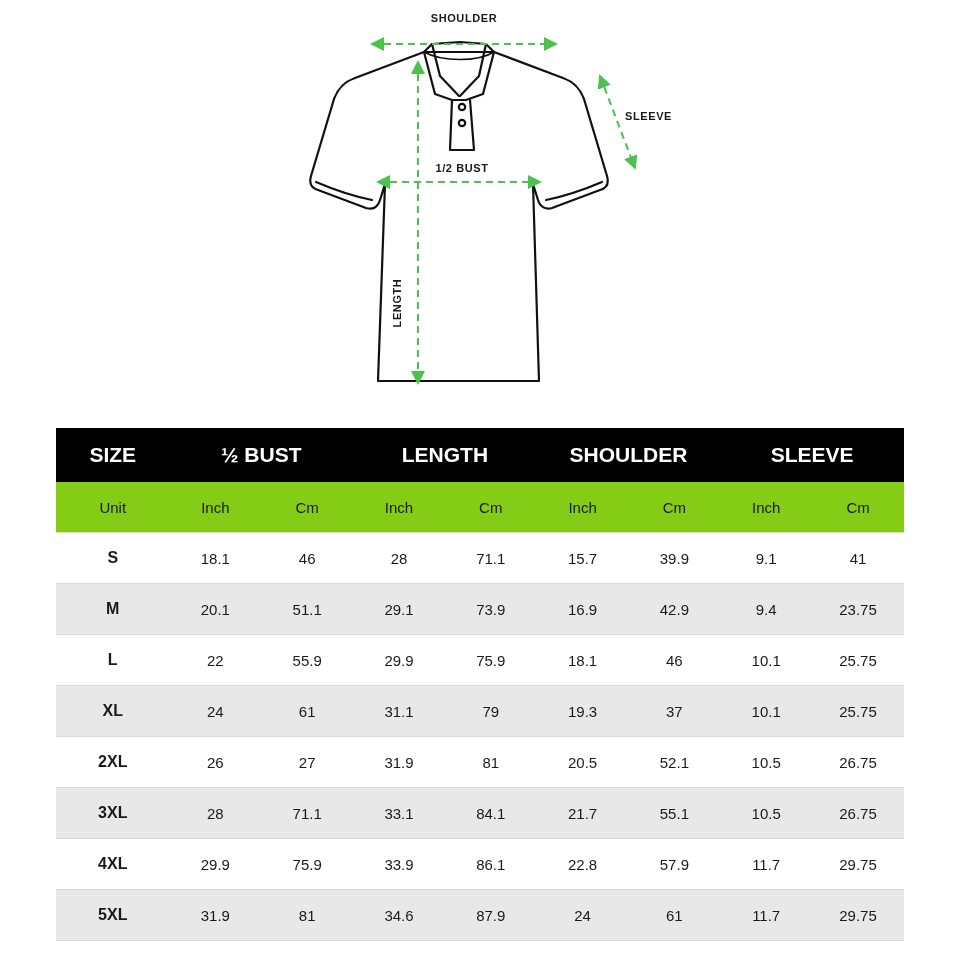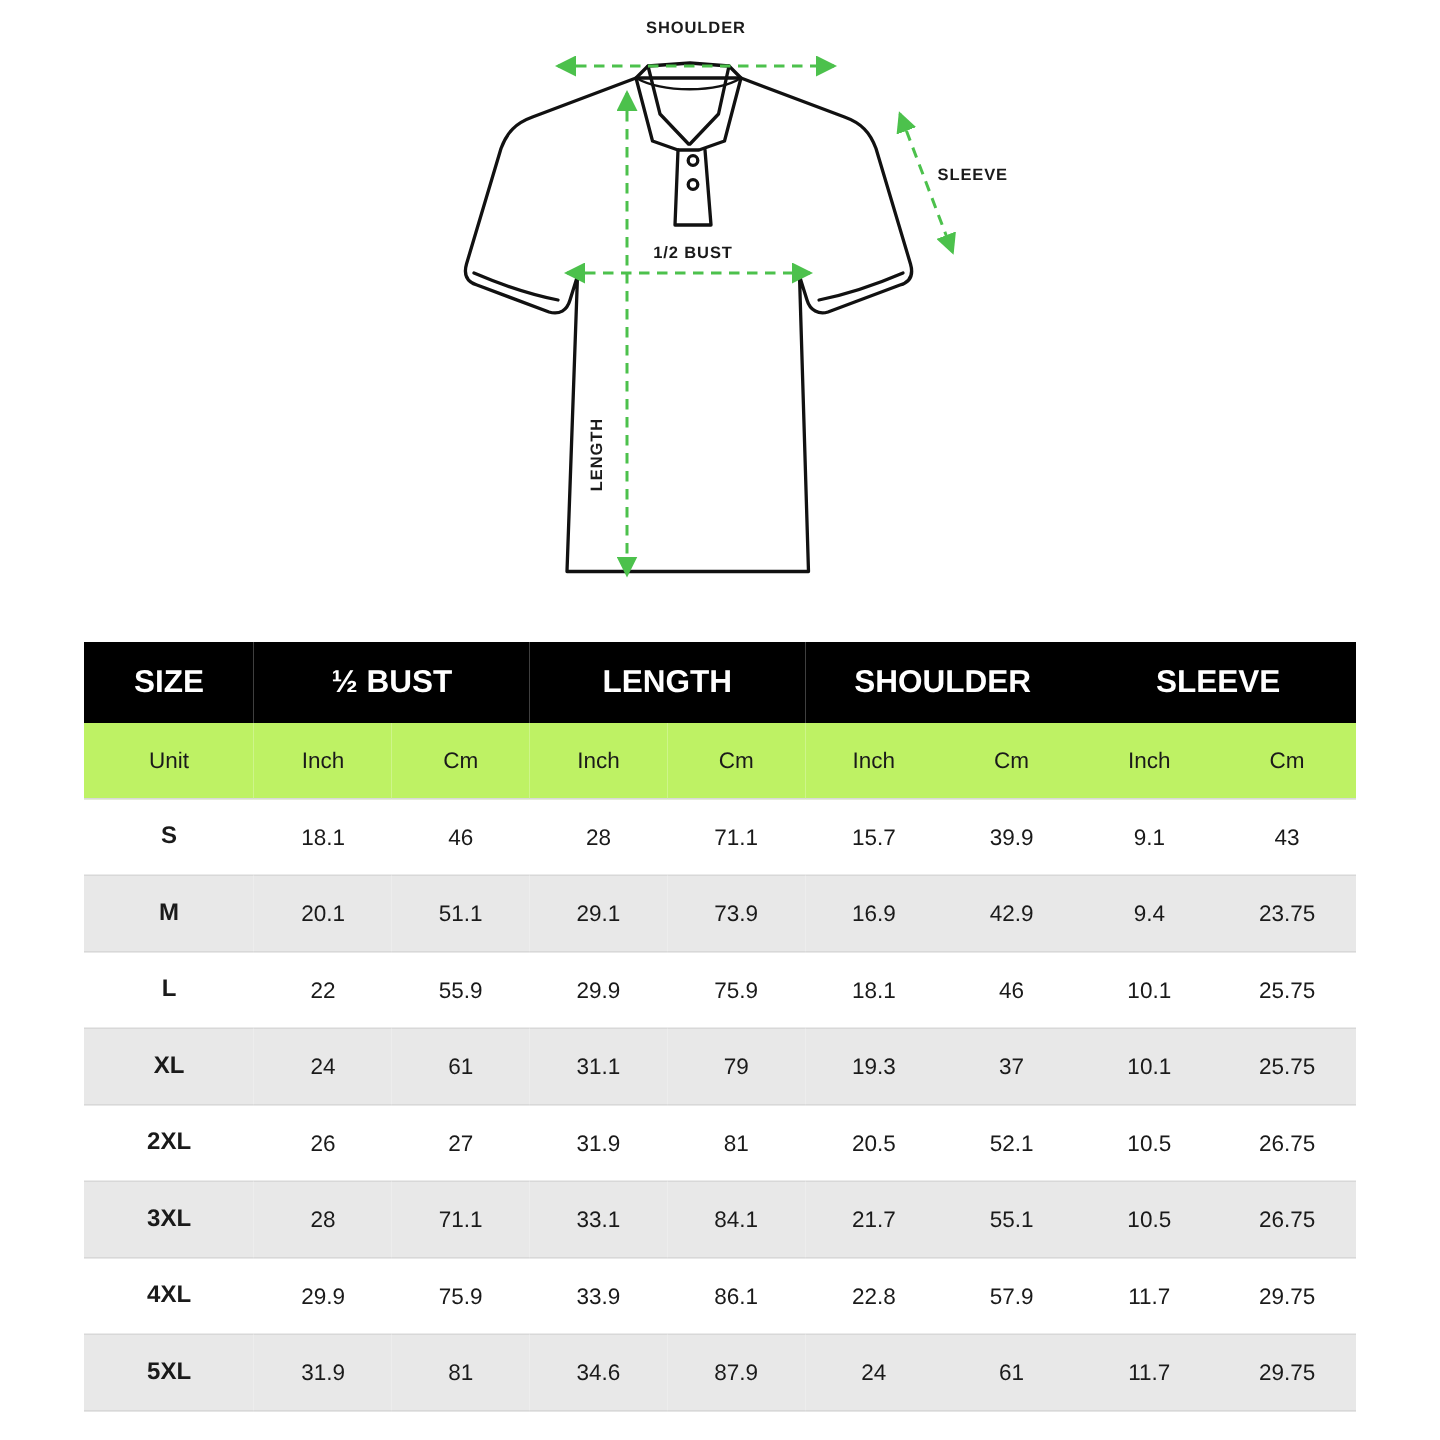--- a/index.html
+++ b/index.html
@@ -60,21 +60,21 @@
     color: #ffffff;
     font-size: 21px;
     font-weight: bold;
     height: 54px;
     vertical-align: middle;
     border: none;
     padding: 0;
   }
 
   #size-table thead.unit-head td {
-    background: #bef264;
+    background: #84cc16;
     color: #1a1a1a;
     font-size: 15px;
     height: 50px;
     text-align: center;
     vertical-align: middle;
     border-bottom: 1px solid #d8d8d8;
     padding: 0;
   }
   #size-table thead.unit-head td.unit-first {
     font-size: 15px;
@@ -216,21 +216,21 @@
     <tbody>
       <tr class="odd">
         <td class="size-cell">S</td>
         <td>18.1</td>
         <td>46</td>
         <td>28</td>
         <td>71.1</td>
         <td>15.7</td>
         <td>39.9</td>
         <td>9.1</td>
-        <td>43</td>
+        <td>41</td>
       </tr>
       <tr class="even">
         <td class="size-cell">M</td>
         <td>20.1</td>
         <td>51.1</td>
         <td>29.1</td>
         <td>73.9</td>
         <td>16.9</td>
         <td>42.9</td>
         <td>9.4</td>

